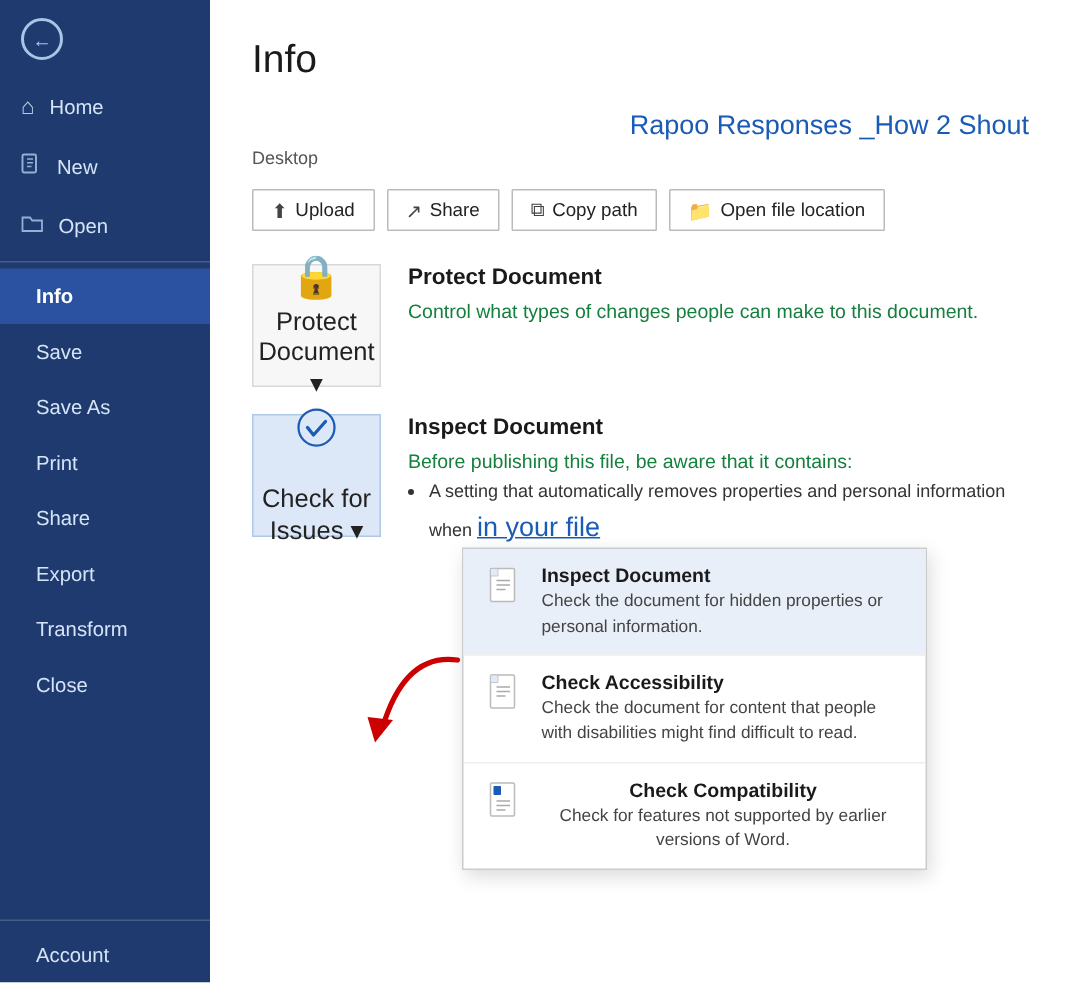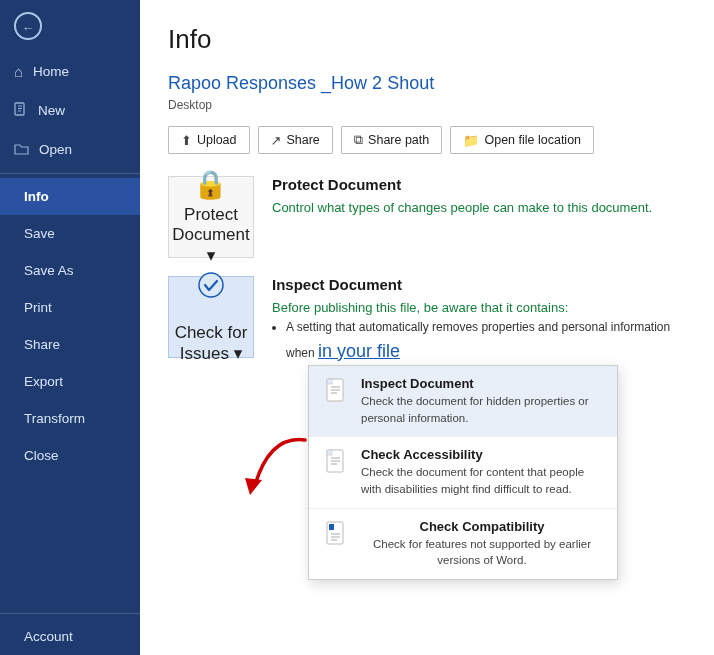--- a/index.html
+++ b/index.html
@@ -75,20 +75,21 @@
       font-size: 26px;
       font-weight: 300;
       color: #1a1a1a;
       margin-bottom: 18px;
     }
     .doc-title {
       font-size: 18px;
       color: #1a5bb5;
       font-weight: 400;
       margin-bottom: 4px;
+      text-align: right;
     }
     .doc-location {
       font-size: 12px;
       color: #555;
       margin-bottom: 14px;
     }
     .action-buttons {
       display: flex;
       gap: 8px;
       margin-bottom: 22px;
@@ -310,21 +311,21 @@
     <button class="action-btn">
       <span class="btn-icon">⬆</span>
       <span>Upload</span>
     </button>
     <button class="action-btn">
       <span class="btn-icon">↗</span>
       <span>Share</span>
     </button>
     <button class="action-btn">
       <span class="btn-icon">⧉</span>
-      <span>Share path</span>
+      <span>Copy path</span>
     </button>
     <button class="action-btn">
       <span class="btn-icon">📁</span>
       <span>Open file location</span>
     </button>
   </div>
 
   <div class="info-section">
     <div class="section-icon-box">
       <span class="icon-img">🔒</span>

